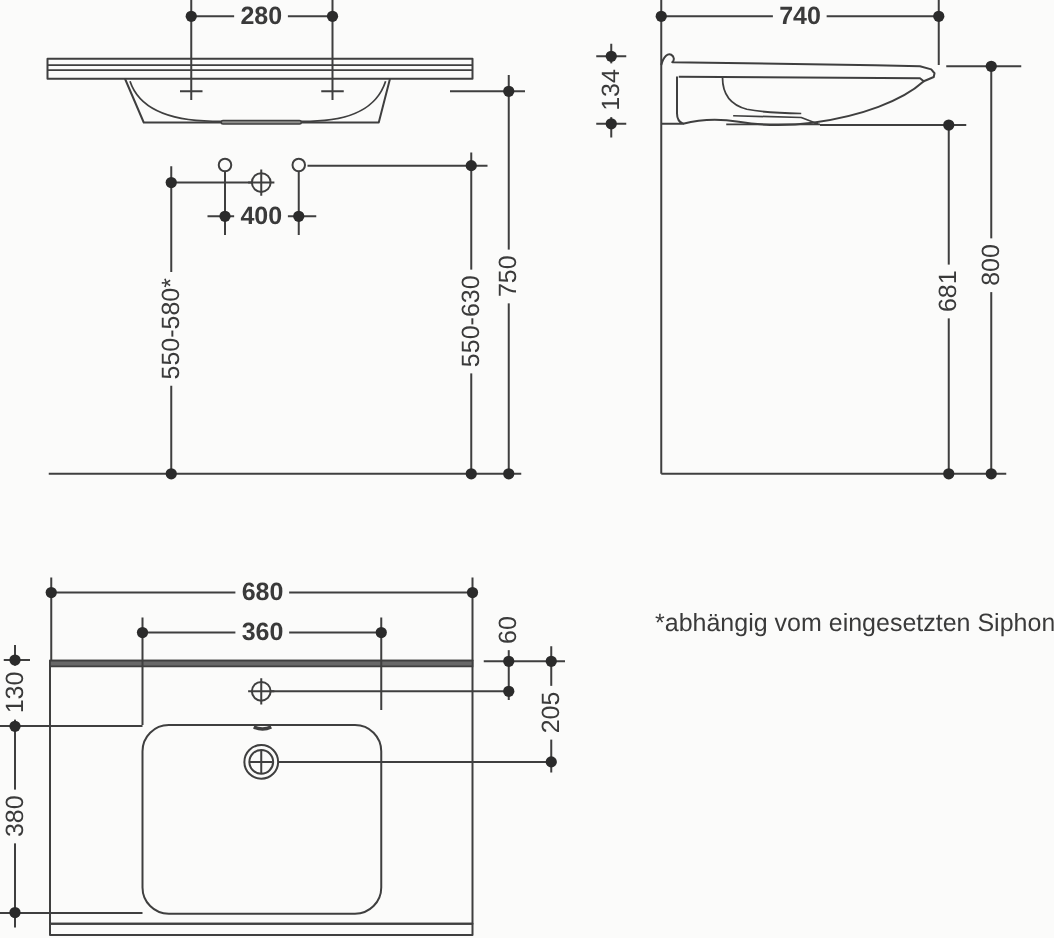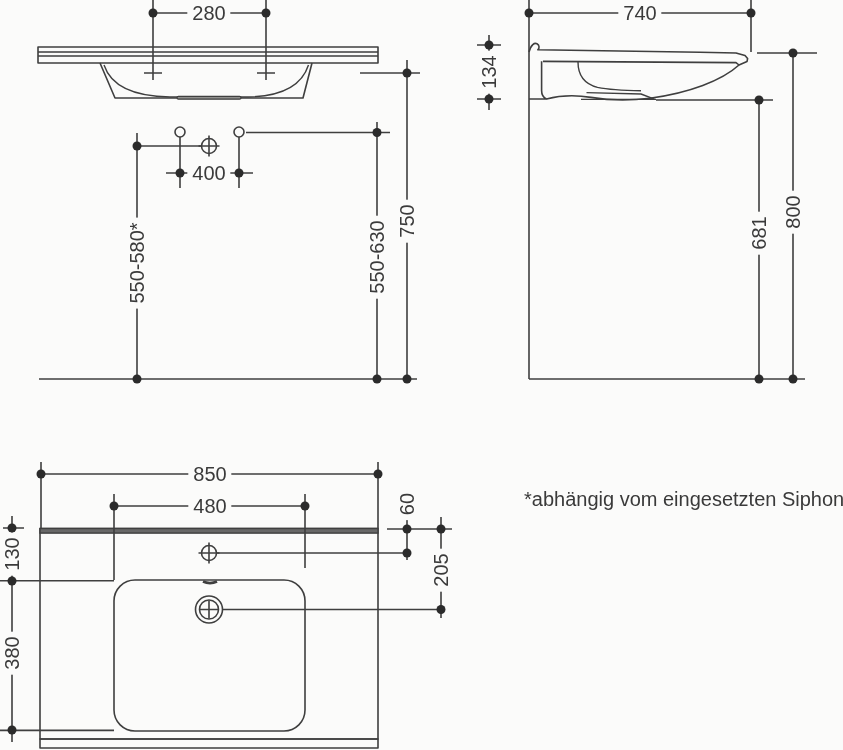--- a/index.html
+++ b/index.html
@@ -11,21 +11,21 @@
   svg{position:absolute;left:0;top:0;}
   .ln{stroke:#3f3f3f;stroke-width:1.6;fill:none;stroke-linejoin:round;}
   .thin{stroke-width:1.4;}
   .dot{fill:#2b2b2b;stroke:none;}
   .band{fill:#686868;stroke:#3f3f3f;stroke-width:1.4;}
   .lens{fill:#8f8f8c;stroke:#3f3f3f;stroke-width:1.2;}
   .lab{
     position:absolute;font-size:20px;line-height:20px;color:#3a3a3a;
     background:#fbfbfa;padding:1px 5px;white-space:nowrap;
   }
-  .hlab{transform:translate(-50%,-50%);}
+  .hlab{transform:translate(-50%,-50%);font-weight:bold;}
   .vlab{transform:translate(-50%,-50%) rotate(-90deg);}
   .footnote{
     position:absolute;left:524px;top:488px;font-size:20px;line-height:22px;
     color:#3a3a3a;white-space:nowrap;
   }
 </style>
 </head>
 <body>
 
 <svg width="843" height="750" viewBox="0 0 843 750">
@@ -159,20 +159,20 @@
 <span class="lab hlab" style="left:209px;top:173px">400</span>
 <span class="lab vlab" style="left:137px;top:263px">550-580*</span>
 <span class="lab vlab" style="left:377px;top:257px">550-630</span>
 <span class="lab vlab" style="left:407px;top:221px">750</span>
 
 <span class="lab hlab" style="left:640px;top:13px">740</span>
 <span class="lab vlab" style="left:489px;top:72px">134</span>
 <span class="lab vlab" style="left:759px;top:233px">681</span>
 <span class="lab vlab" style="left:793px;top:212px">800</span>
 
-<span class="lab hlab" style="left:210px;top:474px">850</span>
-<span class="lab hlab" style="left:210px;top:506px">480</span>
+<span class="lab hlab" style="left:210px;top:474px">680</span>
+<span class="lab hlab" style="left:210px;top:506px">360</span>
 <span class="lab vlab" style="left:12px;top:554px">130</span>
 <span class="lab vlab" style="left:12px;top:653px">380</span>
 <span class="lab vlab" style="left:407px;top:504px">60</span>
 <span class="lab vlab" style="left:441px;top:570px">205</span>
 
 <div class="footnote">*abhängig vom eingesetzten Siphon</div>
 
 </body></html>

